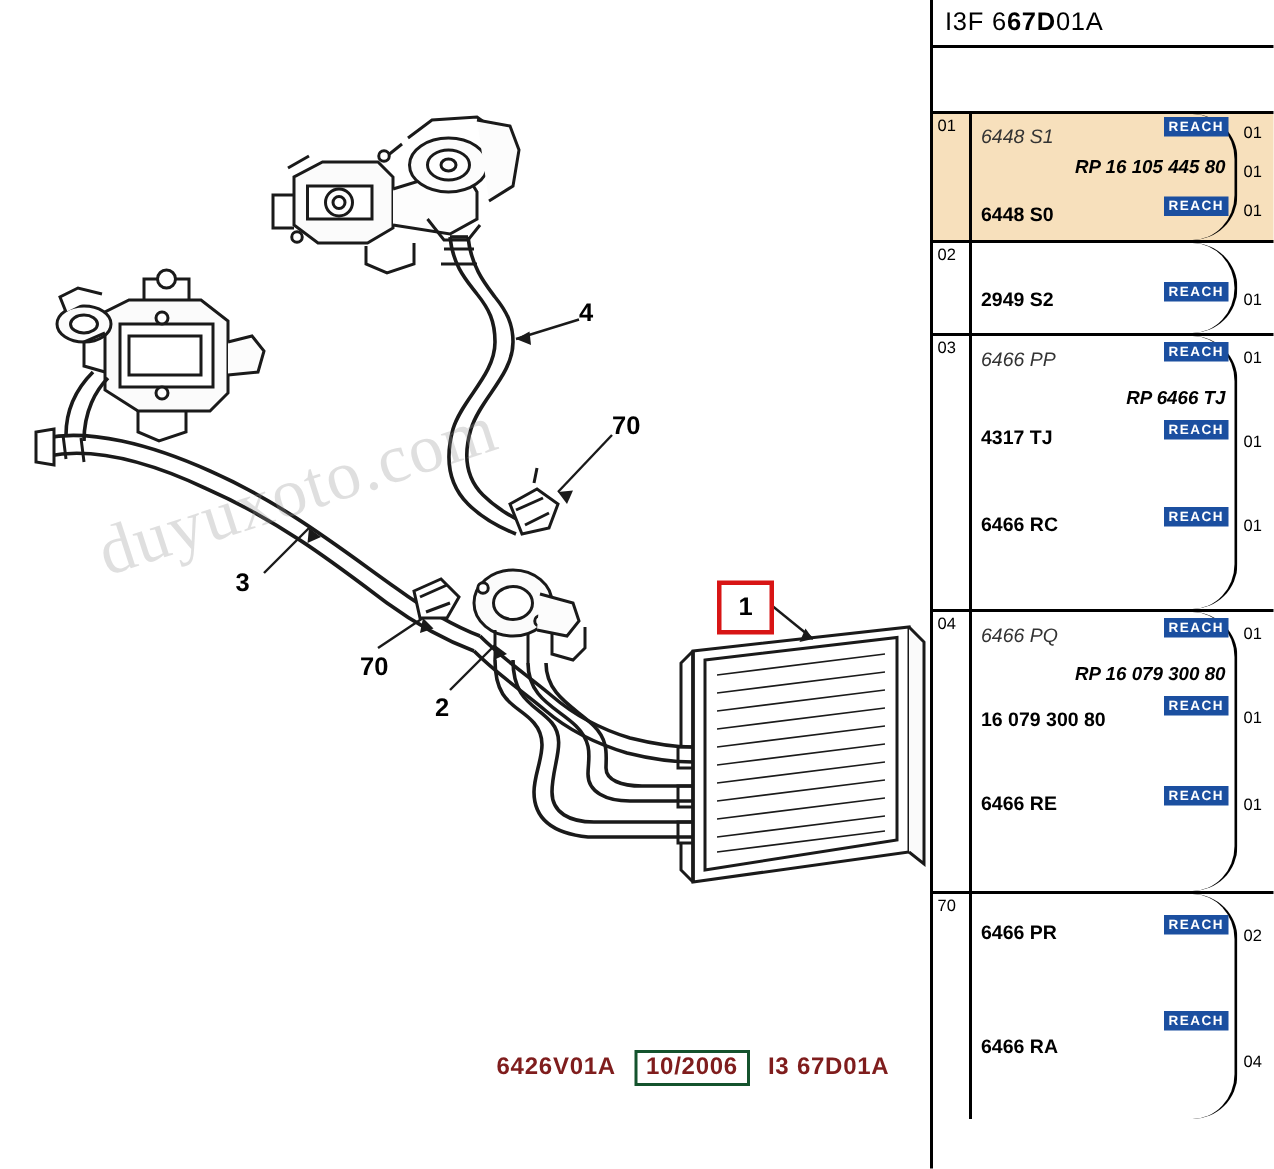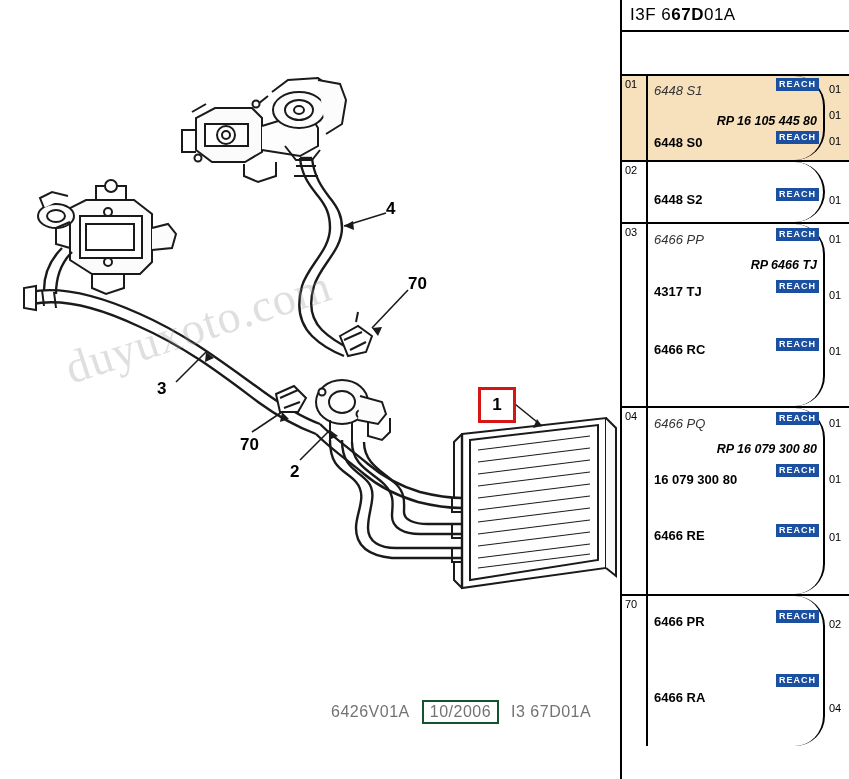--- a/index.html
+++ b/index.html
@@ -67,23 +67,23 @@
     justify-content: center;
   }
 
   
   #bottom-ref {
     position: absolute;
     left: 325px;
     top: 700px;
     display: flex;
     align-items: center;
-    font-weight: normal;
+    font-weight: bold;
     font-size: 16px;
-    color: #737373;
+    color: #7f1d1d;
     letter-spacing: 0.5px;
     justify-content: center;
   }
   #bottom-ref .seg { padding: 1px 6px; }
   #bottom-ref .boxed {
     border: 2px solid #14532d;
     padding: 1px 6px;
     margin: 0 6px;
   }
 
@@ -362,40 +362,40 @@
     <div id="table-subhead"></div>
 
     <div class="group highlight" style="height:86px;">
       <div class="col-idx">01</div>
       <div class="col-main">
         <div class="row">
           <span class="part italic" style="top:7px;">6448 S1</span>
           <span class="reach">REACH</span>
         </div>
         <div class="row">
-          <span class="part right" style="top:10px;">RP 16 105 445 80</span>
+          <span class="part right" style="top:0;">RP 16 105 445 80</span>
         </div>
         <div class="row">
           <span class="part bold" style="top:3px;">6448 S0</span>
           <span class="reach" style="top:-1px;">REACH</span>
         </div>
       </div>
       <div class="col-qty">
         <span class="qty" style="top:7px;">01</span>
         <span class="qty" style="top:33px;">01</span>
         <span class="qty" style="top:59px;">01</span>
       </div>
     </div>
 
     <div class="group" style="height:62px;">
       <div class="col-idx">02</div>
       <div class="col-main">
         <div class="row"></div>
         <div class="row">
-          <span class="part bold" style="top:2px;">6448 S2</span>
+          <span class="part bold" style="top:2px;">2949 S2</span>
           <span class="reach" style="top:-2px;">REACH</span>
         </div>
       </div>
       <div class="col-qty">
         <span class="qty" style="top:32px;">01</span>
       </div>
     </div>
 
     <div class="group" style="height:184px;">
       <div class="col-idx">03</div>

